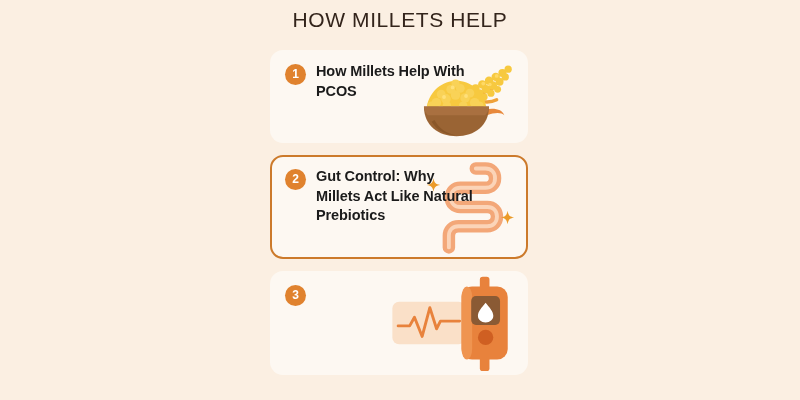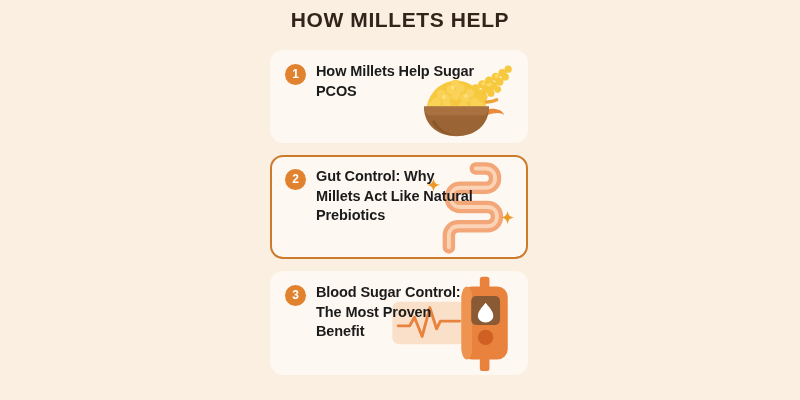--- a/index.html
+++ b/index.html
@@ -21,21 +21,21 @@
     background: #fbefe2;
   }
 
   .page-title {
     position: absolute;
     top: 8px;
     left: 0;
     width: 800px;
     text-align: center;
     font-size: 21px;
-    font-weight: bold;
+    font-weight: normal;
     letter-spacing: 0.6px;
     color: #33241b;
     font-family: "Liberation Sans", sans-serif;
   }
 
   .cards {
     position: absolute;
     left: 270px;
     top: 50px;
     width: 258px;
@@ -104,21 +104,21 @@
 <body>
 
 <div class="page">
 
   <div class="page-title">HOW MILLETS HELP</div>
 
   <div class="cards">
 
     <div class="card card-1">
       <div class="badge">1</div>
-      <div class="card-text">How Millets Help Sugar PCOS</div>
+      <div class="card-text">How Millets Help With PCOS</div>
       <svg class="art art-1" viewBox="0 0 118 93">
 
         <path d="M62 46 C72 44, 80 42, 88 36" stroke="#efa13a" stroke-width="4" fill="none" stroke-linecap="round"></path>
         <path d="M62 49 C74 52, 82 54, 90 50" stroke="#efa13a" stroke-width="3.5" fill="none" stroke-linecap="round"></path>
 
         <g fill="#f7c93f">
           <circle cx="68" cy="38" r="4.2"></circle>
             <circle cx="75" cy="34" r="4.4"></circle>
           <circle cx="82" cy="30" r="4.4"></circle>
             <circle cx="89" cy="26" r="4.4"></circle>
@@ -185,21 +185,20 @@
 
         <g fill="#eb9a28">
           <path d="M16 22 C17 27, 18 28, 23 29 C18 30, 17 31, 16 36 C15 31, 14 30, 9 29 C14 28, 15 27, 16 22 Z"></path>
           <path d="M93 56 C94 61, 95 62, 100 63 C95 64, 94 65, 93 70 C92 65, 91 64, 86 63 C91 62, 92 61, 93 56 Z"></path>
         </g>
       </svg>
     </div>
 
     <div class="card card-3">
       <div class="badge">3</div>
-      <div class="card-text">Blood Sugar Control: The Most Proven Benefit</div>
       <svg class="art art-3" viewBox="0 0 150 104">
 
         <rect x="14" y="30" width="76" height="44" rx="7" fill="#fae0c8"></rect>
         <path d="M20 55 L32 55 L37 46 L45 66 L53 36 L60 58 L64 50 L84 50" stroke="#e8823c" stroke-width="3" fill="none" stroke-linecap="round" stroke-linejoin="round"></path>
 
         <rect x="105" y="4" width="10" height="14" rx="3" fill="#e8823c"></rect>
         <rect x="105" y="86" width="10" height="16" rx="3" fill="#e8823c"></rect>
 
         <rect x="86" y="14" width="48" height="76" rx="11" fill="#e8823c"></rect>
         <rect x="86" y="14" width="11" height="76" rx="11" fill="#ef9450"></rect>

